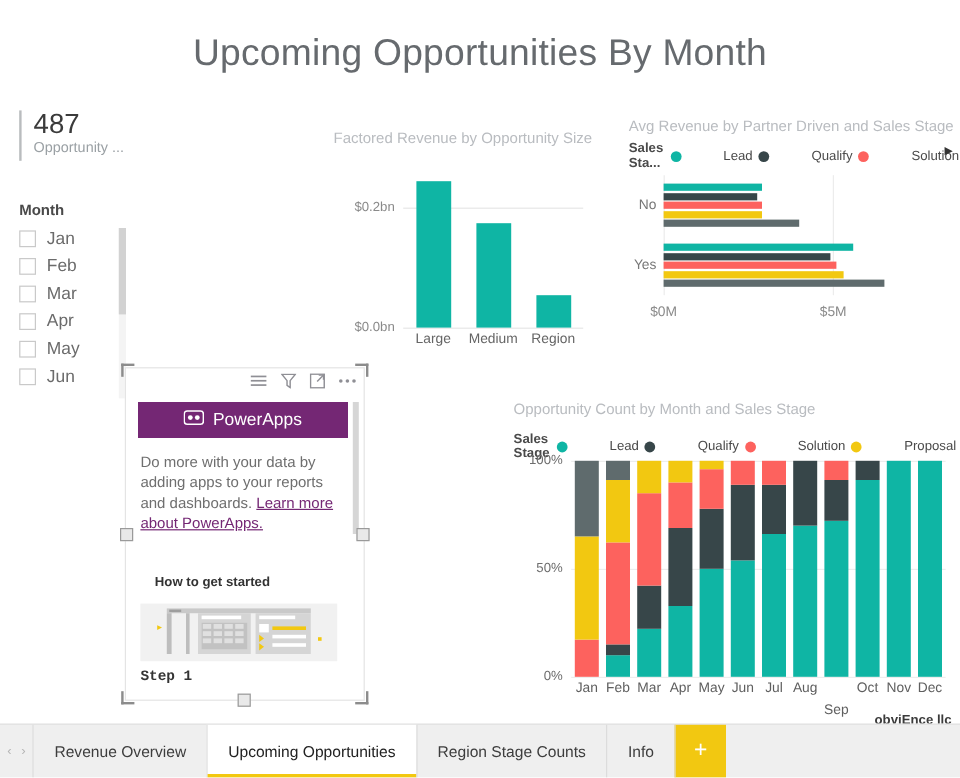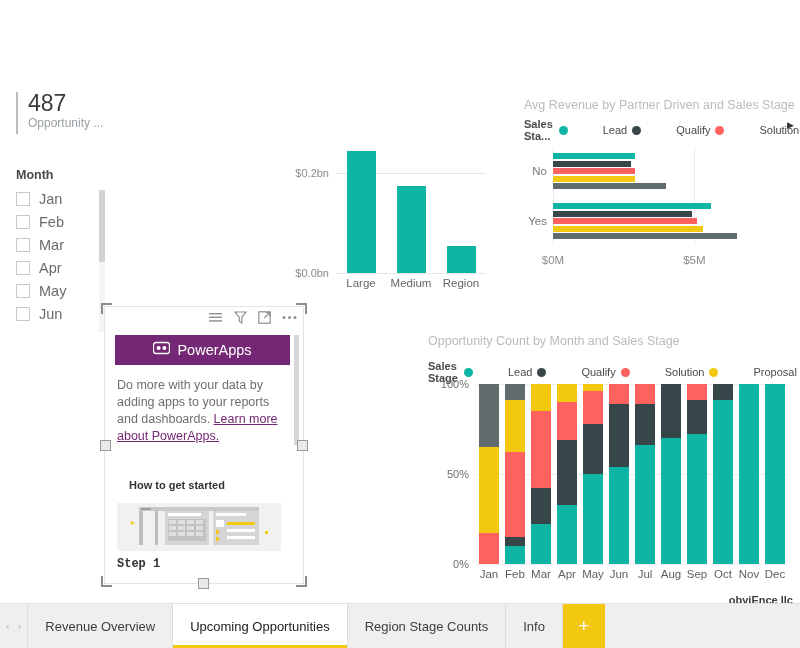--- a/index.html
+++ b/index.html
@@ -155,20 +155,21 @@
   #tab-add {
     width: 42px; background: #f2c811; display: flex; align-items: center; justify-content: center;
     font-size: 19px; color: #ffffff; border-left: 1px solid #dcdcdc;
   }
 </style>
 </head>
 <body>
 
 <div id="page">
 
+  <div id="report-title">Upcoming Opportunities By Month</div>
 
   <div id="kpi-card">
     <div class="accent"></div>
     <div id="kpi-value">487</div>
     <div id="kpi-label">Opportunity ...</div>
   </div>
 
   <div id="slicer">
     <div id="slicer-title">Month</div>
     <div id="slicer-items">
@@ -195,20 +196,21 @@
         <div class="slicer-row">
           <span class="slicer-box"></span>
           <span class="slicer-text">Jun</span>
         </div>
       </div>
     <div id="slicer-scroll-track"></div>
     <div id="slicer-scroll-thumb"></div>
   </div>
 
   <div id="rev-chart">
+    <div class="viz-title">Factored Revenue by Opportunity Size</div>
     <div id="rev-plot">
         <div class="rev-gridline" style="top: 135px;"></div>
         <div class="rev-axis-label" style="top: 135px;">$0.0bn</div>
         <div class="rev-gridline" style="top: 35px;"></div>
         <div class="rev-axis-label" style="top: 35px;">$0.2bn</div>
         <div class="rev-bar" style="left: 10.5px; width: 29px; height: 122.5px; background: rgb(15, 181, 164);"></div>
         <div class="rev-cat" style="left: 0px; width: 50px;">Large</div>
         <div class="rev-bar" style="left: 60.5px; width: 29px; height: 87.5px; background: rgb(15, 181, 164);"></div>
         <div class="rev-cat" style="left: 50px; width: 50px;">Medium</div>
         <div class="rev-bar" style="left: 110.5px; width: 29px; height: 27.5px; background: rgb(15, 181, 164);"></div>
@@ -435,21 +437,21 @@
         <div class="stack-col" style="left: 184.6px; width: 20.8px;">
           <div class="stack-seg" style="bottom: 0px; height: 126px; background: rgb(15, 181, 164);"></div>
           <div class="stack-seg" style="bottom: 126px; height: 54px; background: rgb(55, 70, 73);"></div>
         </div>
         <div class="stack-xlabel" style="left: 182px; width: 26px;">Aug</div>
         <div class="stack-col" style="left: 210.6px; width: 20.8px;">
           <div class="stack-seg" style="bottom: 0px; height: 129.6px; background: rgb(15, 181, 164);"></div>
           <div class="stack-seg" style="bottom: 129.6px; height: 34.2px; background: rgb(55, 70, 73);"></div>
           <div class="stack-seg" style="bottom: 163.8px; height: 16.2px; background: rgb(253, 98, 94);"></div>
         </div>
-        <div class="stack-xlabel" style="left: 208px; width: 26px;">Sep</div>
+        <div class="stack-xlabel" style="left: 208px; width: 26px; margin-top: 18px;">Sep</div>
         <div class="stack-col" style="left: 236.6px; width: 20.8px;">
           <div class="stack-seg" style="bottom: 0px; height: 163.8px; background: rgb(15, 181, 164);"></div>
           <div class="stack-seg" style="bottom: 163.8px; height: 16.2px; background: rgb(55, 70, 73);"></div>
         </div>
         <div class="stack-xlabel" style="left: 234px; width: 26px;">Oct</div>
         <div class="stack-col" style="left: 262.6px; width: 20.8px;">
           <div class="stack-seg" style="bottom: 0px; height: 180px; background: rgb(15, 181, 164);"></div>
         </div>
         <div class="stack-xlabel" style="left: 260px; width: 26px;">Nov</div>
         <div class="stack-col" style="left: 288.6px; width: 20.8px;">

